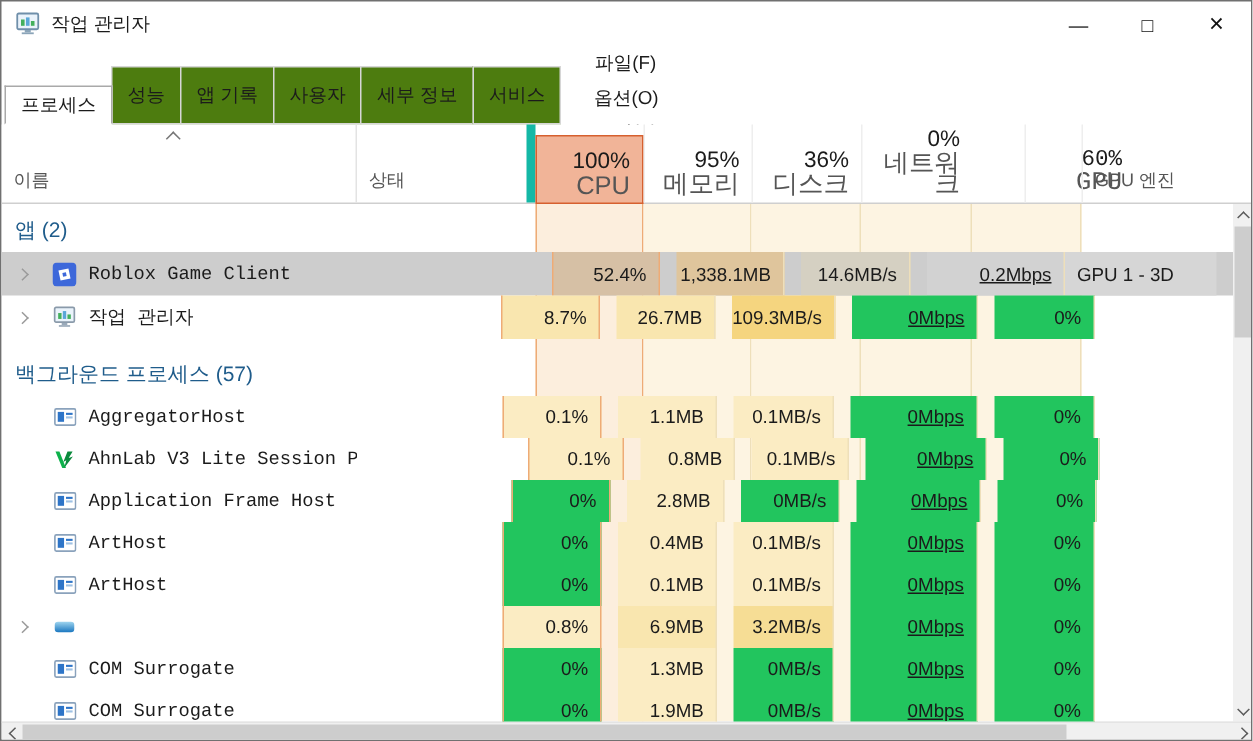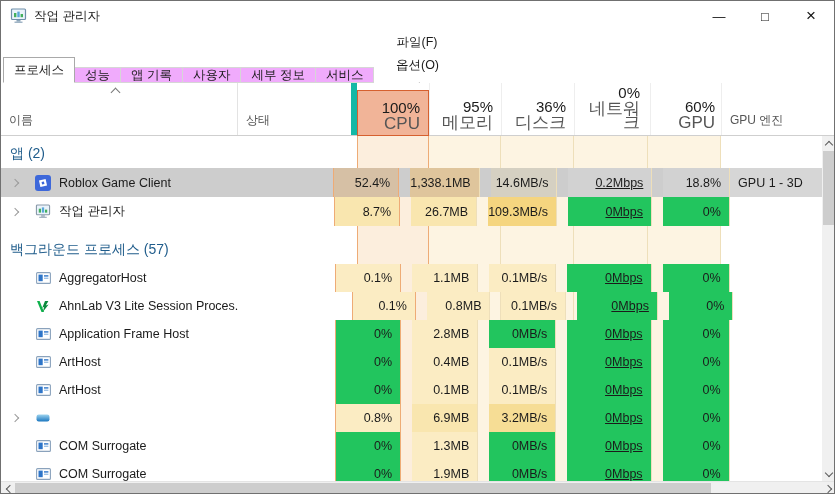--- a/index.html
+++ b/index.html
@@ -16,39 +16,39 @@
           font-size:13px; color:#111; cursor:default; }
   .wbtn.close { font-size:17px; }
 
   
   .menubar { height:24px; display:flex; align-items:center;flex-direction:column; }
   .menu-item { padding:3px 11px; font-size:12.5px; }
   .menu-item:first-child { padding-left:10px; }
 
   
   .tabbar { height:28px; display:flex; align-items:flex-end; padding-left:2px; position:relative; }
-  .tab { font-size:12.5px; padding:0 10px; height:16px; display:flex; align-items:center;
-         background:#f0abfc; border:1px solid #d6d6d6; margin-right:-1px; position:relative; }
+  .tab { font-size:12.5px; padding:0 10px; height:39px; display:flex; align-items:center;
+         background:#4d7c0f; border:1px solid #d6d6d6; margin-right:-1px; position:relative; }
   .tab.selected { background:#fff; border-color:#a9a9a9; height:26px; z-index:2; border-bottom:1px solid #fff; }
 
   
   .hdr { position:absolute; top:82px; left:0; width:835px; height:53px; border-bottom:1px solid #cfcfcf; background:#fff; }
   .hcell { position:absolute; top:0; height:100%; }
   .h-name  { left:0;   width:237px; border-right:1px solid #e3e3e3; }
   .h-status{ left:237px; width:119px; border-right:6px solid #14b8a6; }
   .h-low-label { position:absolute; left:8px; bottom:6px; font-size:12px; color:#555; }
   .sort-caret { position:absolute; left:111px; top:6px; width:7px; height:7px;
                 border-right:1.4px solid #777; border-bottom:1.4px solid #777; transform:rotate(-135deg); }
   .h-val { text-align:right; padding:0 8px 5px 0; display:flex; flex-direction:column; justify-content:flex-end; }
   .h-val .pct { font-size:15px; color:#1b1b1b; line-height:18px; }
   .h-val .lbl { font-size:17px; color:#555; line-height:14px; }
   .h-mem { left:428px; width:72px; border-left:1px solid #eee; }
   .h-dsk { left:500px; width:73px; border-left:1px solid #eee; }
   .h-net { left:573px; width:74px; border-left:1px solid #eee; }
-  .h-gpu { left:649px; width:73px; border-left:1px solid #eee; }
+  .h-gpu { left:682px; width:73px; border-left:1px solid #eee;font-family:Liberation Mono, monospace; }
   .h-eng { left:720px; width:115px; border-left:1px solid #eee; padding:0 0 6px 8px;
            display:flex; align-items:flex-end; font-size:12px; color:#555; }
   .h-cpu { left:356px; width:72px; top:7px; height:46px; background:#f1b498;
            border:1px solid #d6602f; text-align:right; padding:2px 8px 4px 0;
            display:flex; flex-direction:column; justify-content:flex-end; }
 
   
   .list { position:absolute; top:135px; left:0; width:821px; height:345px; background:#fff; overflow:hidden; }
   .strips { position:absolute; inset:0; }
   .strip { position:absolute; top:0; bottom:0; background:#fdf4e2; border-right:1px solid #eedfba; }
@@ -58,21 +58,21 @@
   .strip.net { left:573px; width:74px; }
   .strip.gpu { left:647px; width:73px; }
 
   .rows { position:relative; z-index:1; padding-top:4px; }
   .grp { height:28px; display:flex; align-items:center; padding-left:9px;
          color:#1f5c8b; font-size:14px; }
   .gap { height:10px; }
   .row { height:28px; display:flex; align-items:stretch; font-size:12.5px; }
   .row.tall { height:29px; }
   .row.sel { background:#cdcdcd; }
-  .cn { width:237px; display:flex; align-items:center; }
+  .cn { width:237px; display:flex; align-items:center;font-family:Liberation Mono, monospace; }
   .cs { width:119px; }
   .cv { display:flex; align-items:center; justify-content:flex-end; padding-right:8px;margin-left:11px; }
   .cv.cpu { width:72px; border-left:1px solid #eeab76; border-right:1px solid #eeab76; }
   .cv.mem { width:72px; border-right:1px solid #eedfba; }
   .cv.dsk { width:73px; border-right:1px solid #eedfba; }
   .cv.net { width:92px; border-right:1px solid #eedfba;text-decoration:underline; }
   .cv.gpu { width:73px; border-right:1px solid #eedfba; }
   .ce { width:101px; display:flex; align-items:center; padding-left:8px; }
   .h0 { background:#22c55e; } .h1 { background:#fbecc3; } .h2 { background:#f9e6af; }
   .h3 { background:#f6dd95; } .h4 { background:#f5d57f; }
@@ -197,21 +197,20 @@
                 <rect x="6.8" y="6.8" width="2.4" height="2.4" fill="#3d68da" transform="rotate(-12 8 8)"></rect>
               </svg>
           </span>
           <span class="nm">Roblox Game Client</span>
         </div>
         <div class="cs"></div>
         <div class="cv cpu">52.4%</div>
         <div class="cv mem">1,338.1MB</div>
         <div class="cv dsk">14.6MB/s</div>
         <div class="cv net">0.2Mbps</div>
-        <div class="cv gpu">18.8%</div>
         <div class="ce">GPU 1 - 3D</div>
       </div>
 
       <div class="row tall">
         <div class="cn">
           <span class="chev-slot">
               <span class="rowchev"></span>
             </span>
           <span class="icon-slot">
             <svg width="16" height="15" viewBox="0 0 17 16">

